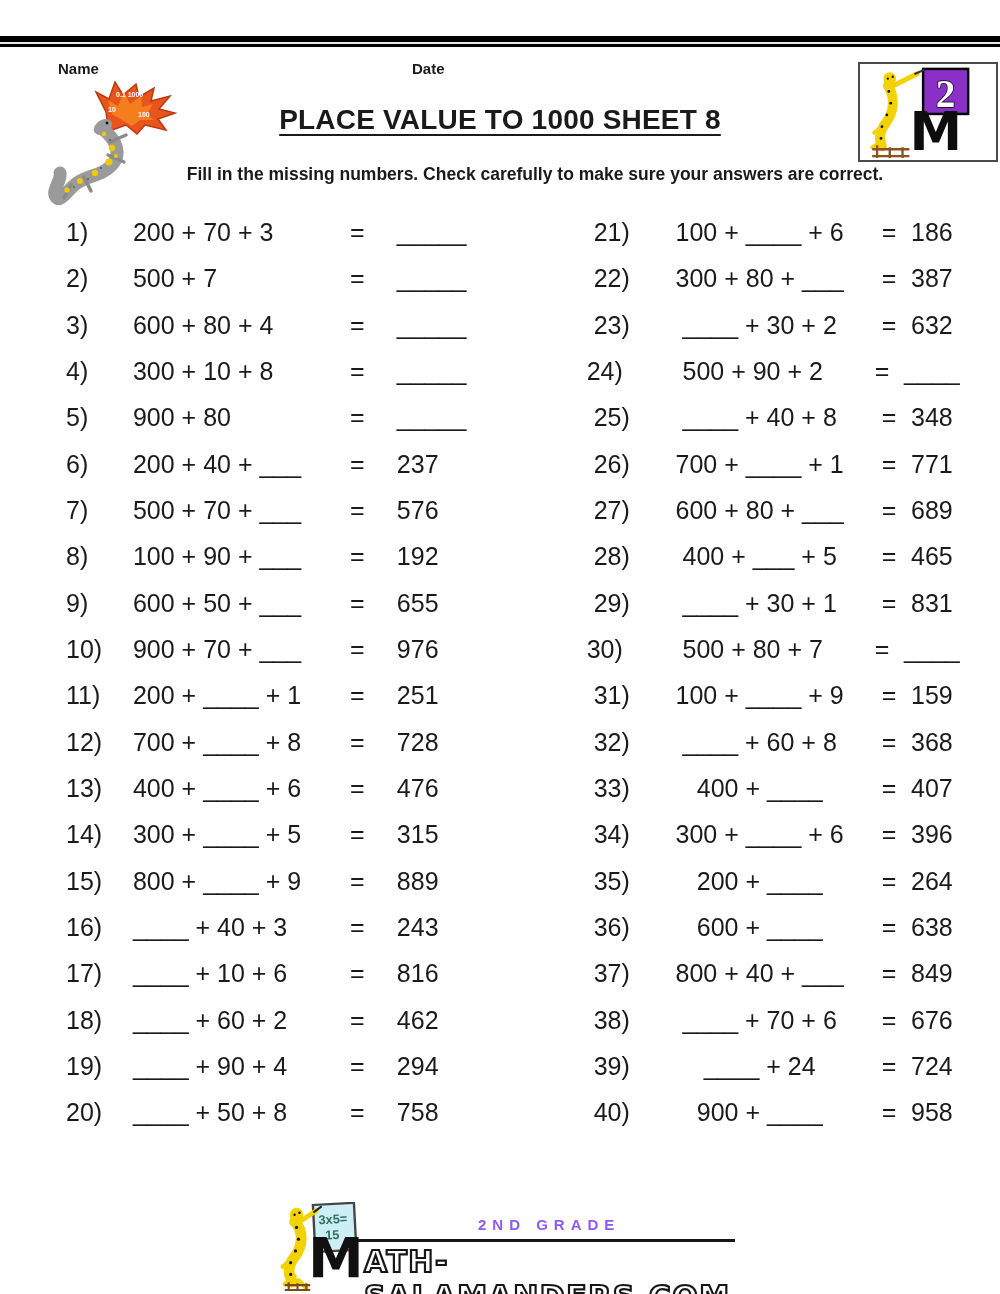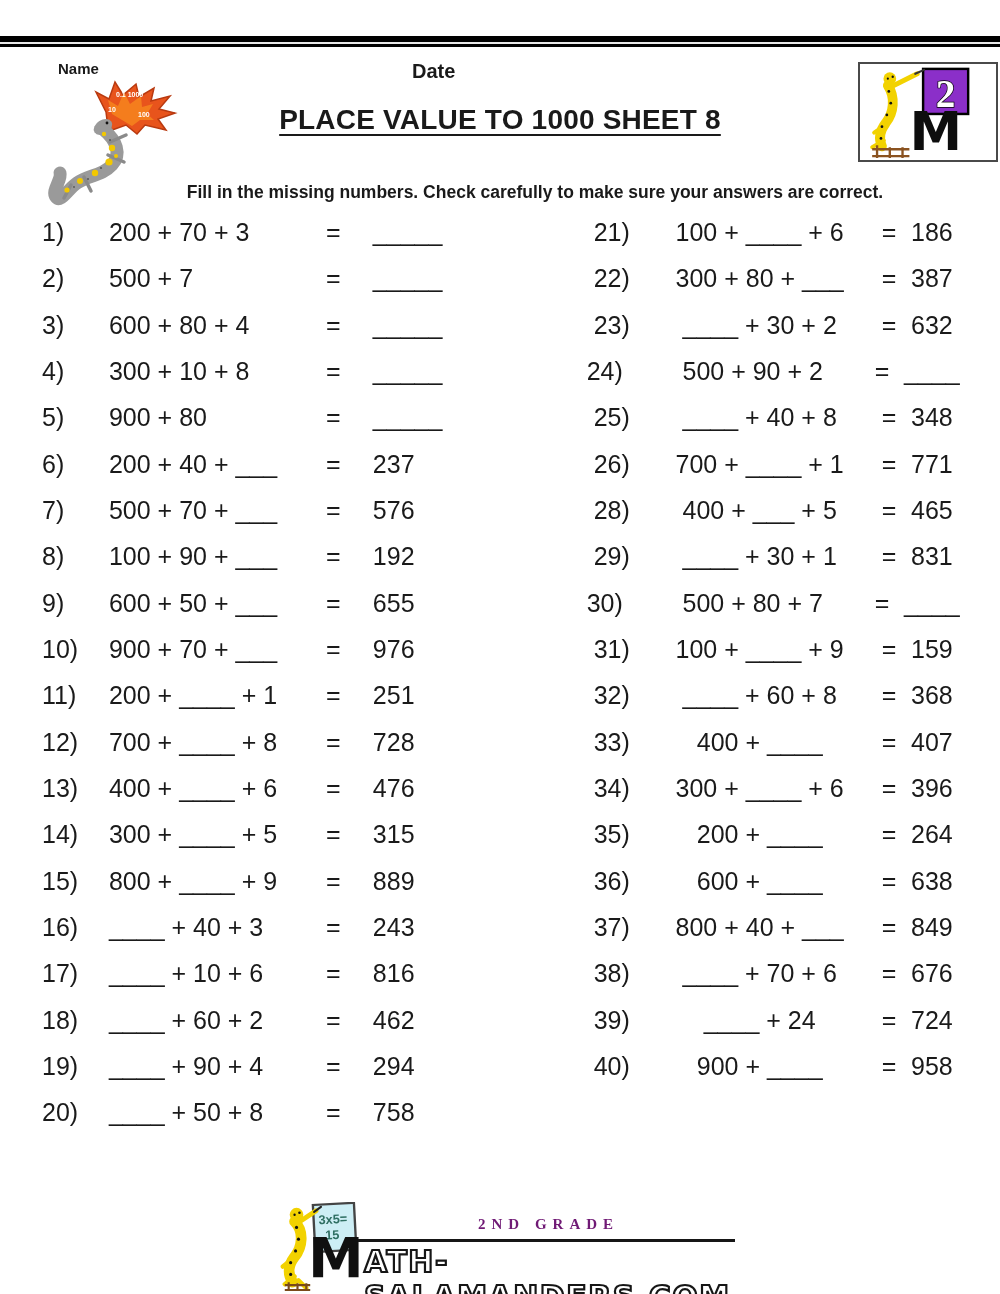--- a/index.html
+++ b/index.html
@@ -3,50 +3,50 @@
 <meta charset="utf-8">
 <style>
   * { margin:0; padding:0; box-sizing:border-box; }
   html,body { width:1000px; height:1294px; background:#ffffff; font-family:"Liberation Sans", sans-serif; color:#1a1a1a; }
   .page { position:relative; width:1000px; height:1294px; overflow:hidden; background:#fff; }
 
   .top-rule { position:absolute; left:0; top:36px; width:1000px; height:11px;
     background:linear-gradient(to bottom,#000 0 6px,#e8e8e8 6px 8px,#000 8px 11px); }
 
   .name-label { position:absolute; left:58px; top:60px; font-size:15px; font-weight:600;text-align:center; }
-  .date-label { position:absolute; left:412px; top:60px; font-size:20px; font-weight:600; }
+  .date-label { position:absolute; left:412px; top:60px; font-size:15px; font-weight:600; }
 
   .title { position:absolute; left:0; top:104px; width:1000px; text-align:center;
     font-size:28px; font-weight:600; text-decoration:underline; text-underline-offset:5px; letter-spacing:0.2px; }
-  .instruction { position:absolute; left:0; top:182px; width:1000px; text-align:center;
+  .instruction { position:absolute; left:0; top:164px; width:1000px; text-align:center;
     padding-left:70px; font-size:17.5px; font-weight:bold; }
 
   .hero-salamander { position:absolute; left:46px; top:80px; width:154px; height:136px; }
   .logo-box { position:absolute; left:858px; top:62px; width:140px; height:100px;
     background:#fff; border:2px solid #4a4a4a; }
   .logo-box svg { width:100%; height:100%; }
 
   .col { position:absolute; top:209px; white-space:nowrap; font-size:25px; }
-  .col-left  { left:42px;  width:450px; }
+  .col-left  { left:66px;  width:450px; }
   .col-right { left:533px; width:465px;text-align:center; }
   .prow { height:46.33px; line-height:46.33px; white-space:nowrap; }
   .pn, .pe, .pq, .pa { display:inline-block; vertical-align:baseline; }
   .col-left  .pn { width:60px; }
   .col-left  .pe { width:210px; }
   .col-left  .pq { width:40px; }
   .col-right .pn { width:67px; }
   .col-right .pe { width:215px; }
   .col-right .pq { width:30px; }
 
   .footer { position:absolute; left:278px; top:1200px; width:480px; height:92px; }
   .footer-salamander { position:absolute; left:0px; top:2px; width:84px; height:90px; }
   .footer-m { position:absolute; left:30px; top:30px; font-size:56px; line-height:1;
     font-weight:800; font-family:"DejaVu Sans", sans-serif; color:#101010; letter-spacing:-2px; }
   .footer-grade { position:absolute; left:200px; top:16px; font-size:15px; font-weight:800;
-    letter-spacing:6px; font-family:Liberation Serif, serif; color:#701a75; }
+    letter-spacing:6px; font-family:Liberation Sans, sans-serif; color:#8b5cf6; }
   .footer-line { position:absolute; left:80px; top:39px; width:377px; height:3px; background:#161616; }
   .footer-site { position:absolute; left:86px; top:44px; font-size:30px; font-weight:800;
     font-family:"DejaVu Sans", sans-serif; letter-spacing:1.5px; color:#ffffff;
     -webkit-text-stroke:2.2px #161616; }
 </style>
 </head>
 <body>
 
 <div class="page">
 
@@ -285,20 +285,26 @@
       <span class="pa">348</span>
     </div>
 
     <div class="prow">
       <span class="pn">26)</span>
       <span class="pe">700 + ____ + 1</span>
       <span class="pq">=</span>
       <span class="pa">771</span>
     </div>
 
+    <div class="prow">
+      <span class="pn">27)</span>
+      <span class="pe">600 + 80 + ___</span>
+      <span class="pq">=</span>
+      <span class="pa">689</span>
+    </div>
 
     <div class="prow">
       <span class="pn">28)</span>
       <span class="pe">400 + ___ + 5</span>
       <span class="pq">=</span>
       <span class="pa">465</span>
     </div>
 
     <div class="prow">
       <span class="pn">29)</span>

